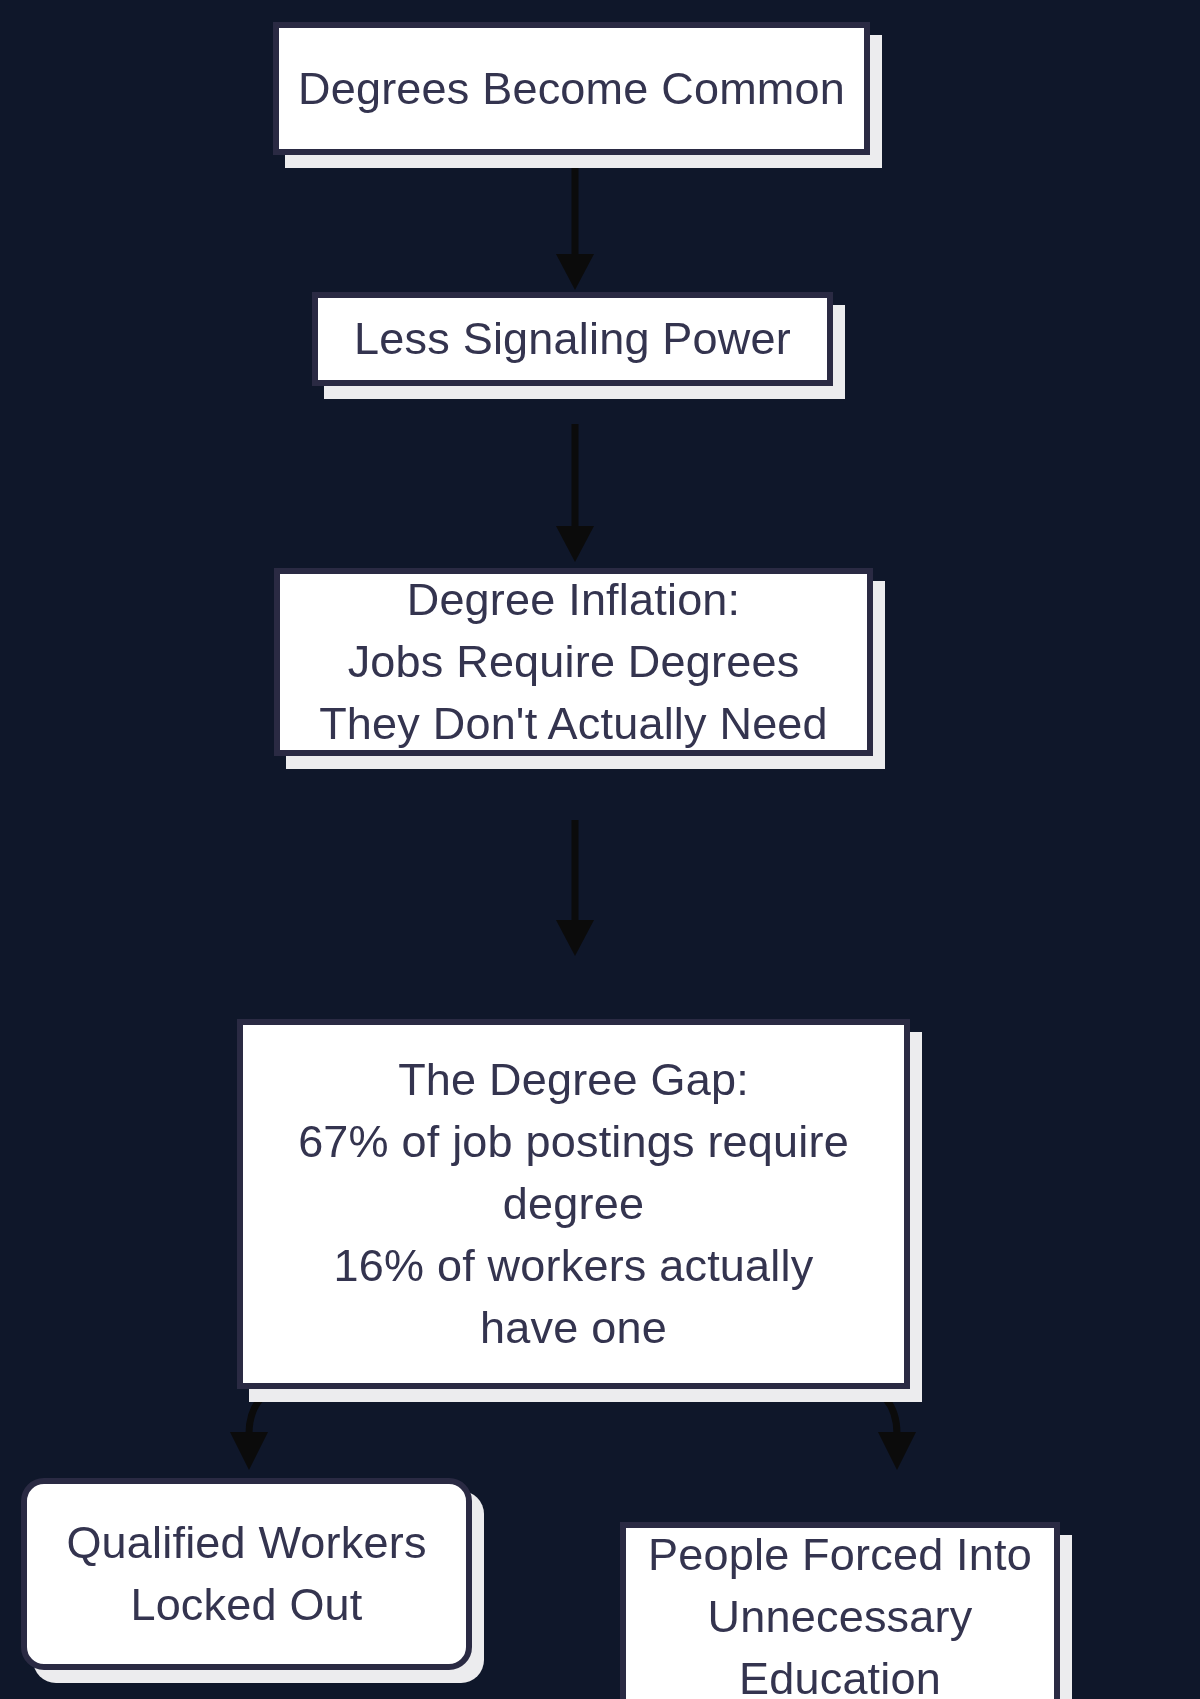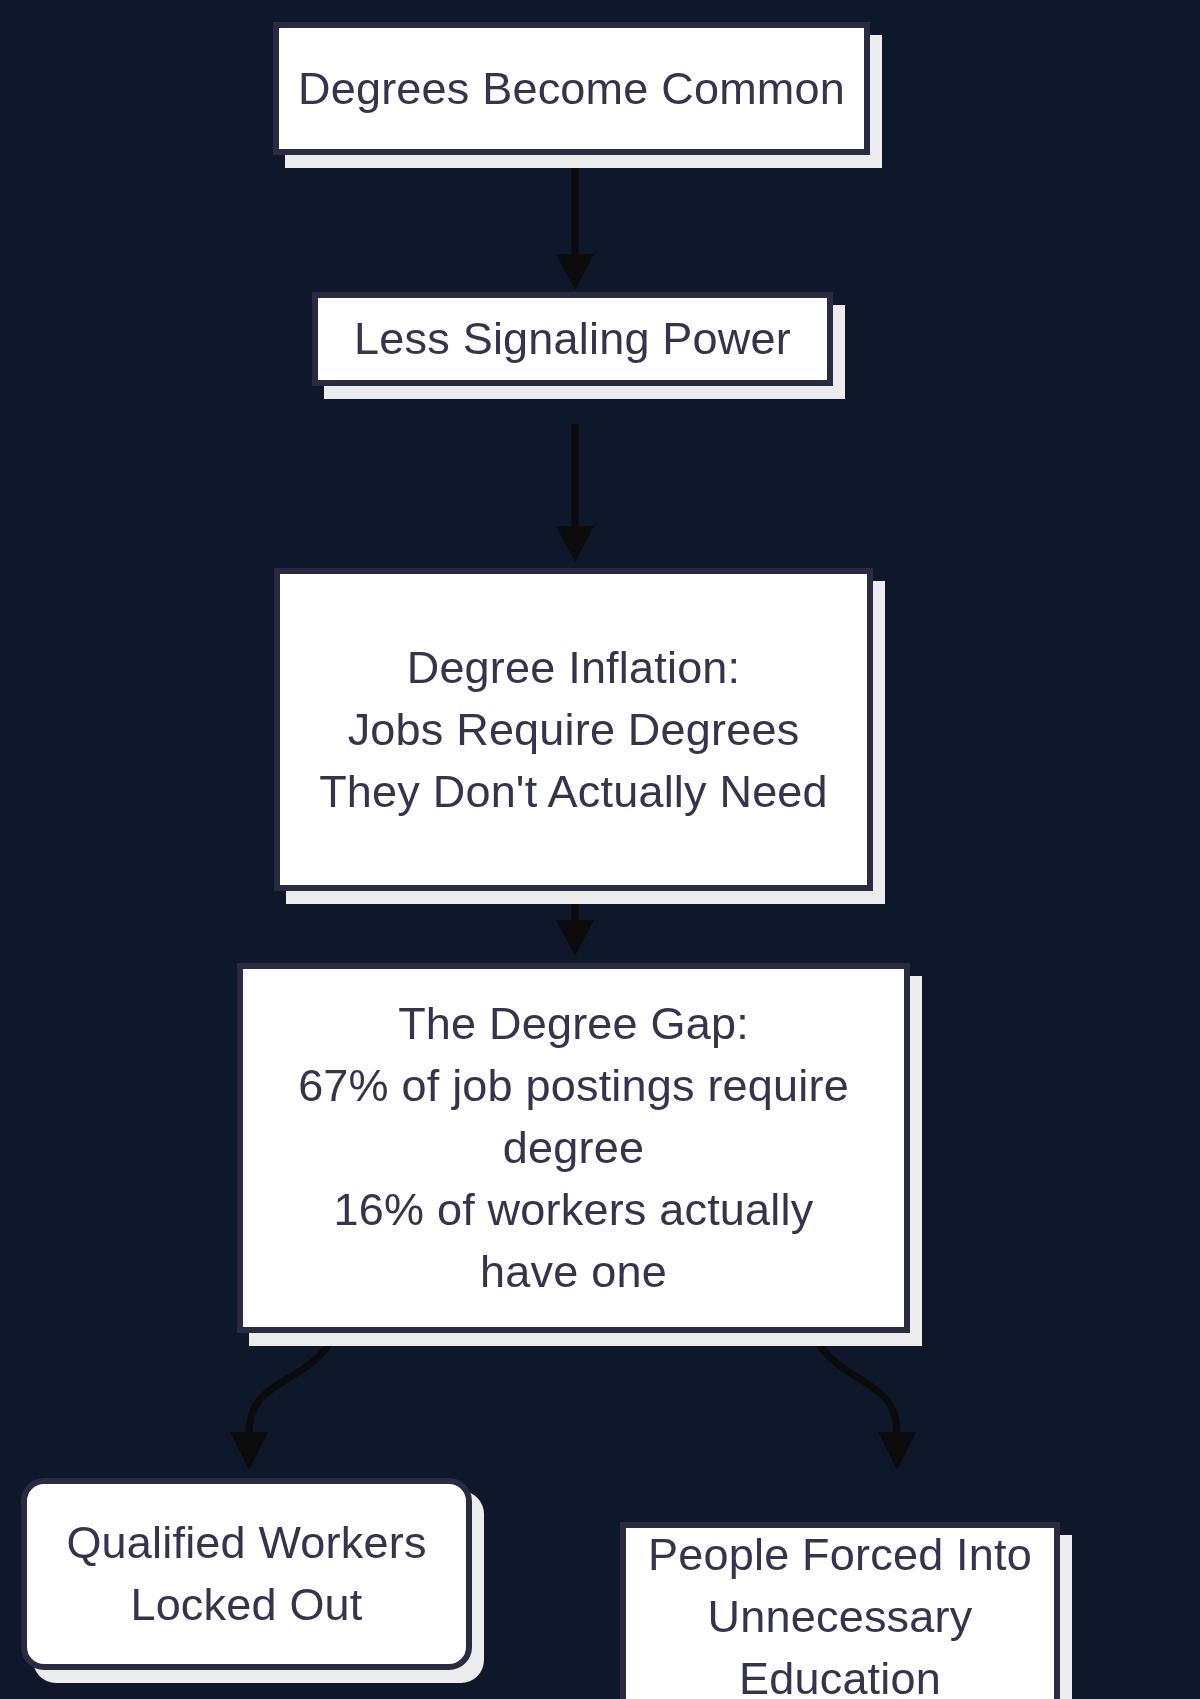--- a/index.html
+++ b/index.html
@@ -39,22 +39,22 @@
     font-weight: 500;
     line-height: 62px;
     letter-spacing: 0.2px;
   }
   .node-label {
     white-space: pre-line;
     padding: 0 12px;
   }
   #n1 { left: 273px; top: 22px;   width: 597px; height: 133px; }
   #n2 { left: 312px; top: 292px;  width: 521px; height: 94px; }
-  #n3 { left: 274px; top: 568px;  width: 599px; height: 323px; }
-  #n4 { left: 237px; top: 963px;  width: 673px; height: 370px; }
+  #n3 { left: 274px; top: 568px;  width: 599px; height: 188px; }
+  #n4 { left: 237px; top: 1019px;  width: 673px; height: 370px; }
   #n5 { left: 21px;  top: 1478px; width: 451px; height: 192px; border-radius: 23px; }
   #n6 { left: 620px; top: 1522px; width: 440px; height: 190px; }
   .edge-line { stroke: #0b0b0b; stroke-width: 7; fill: none; }
   .edge-head { fill: #0b0b0b; stroke: none; }
 </style>
 </head>
 <body>
 
 <div class="canvas">
 

